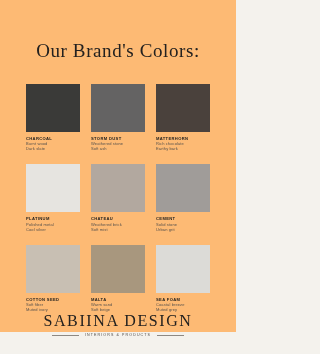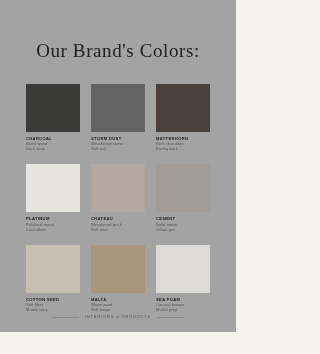--- a/index.html
+++ b/index.html
@@ -4,21 +4,21 @@
 <style>
   * { margin:0; padding:0; box-sizing:border-box; }
   html, body {
     width:236px; height:354px;
     background:#f4f2ed;
     font-family:"Liberation Sans", sans-serif;
     overflow:hidden;
   }
   .page {
     width:236px; height:332px;
-    background:#a3a3a3;
+    background:#fdba74;
     position:relative;
     display:flex; flex-direction:column;
   }
   .title {
     font-family:"Liberation Serif", serif;
     font-size:19px;
     letter-spacing:0.6px;
     color:#23211f;
     text-align:center;
     margin-top:40px;
@@ -176,20 +176,21 @@
         <span class="meta">
           <span class="sw-name">SEA FOAM</span>
           <span class="sw-desc">Coastal breeze</span>
           <span class="sw-desc">Muted grey</span>
         </span>
       </div>
     </div>
   </div>
 
   <div class="footer">
+    <div class="brand">SABIINA DESIGN</div>
     <div class="sub-line">
       <span class="rule"></span>
       <span class="sub-text">Interiors &amp; Products</span>
       <span class="rule"></span>
     </div>
   </div>
 
 </div>
 
 </body></html>

